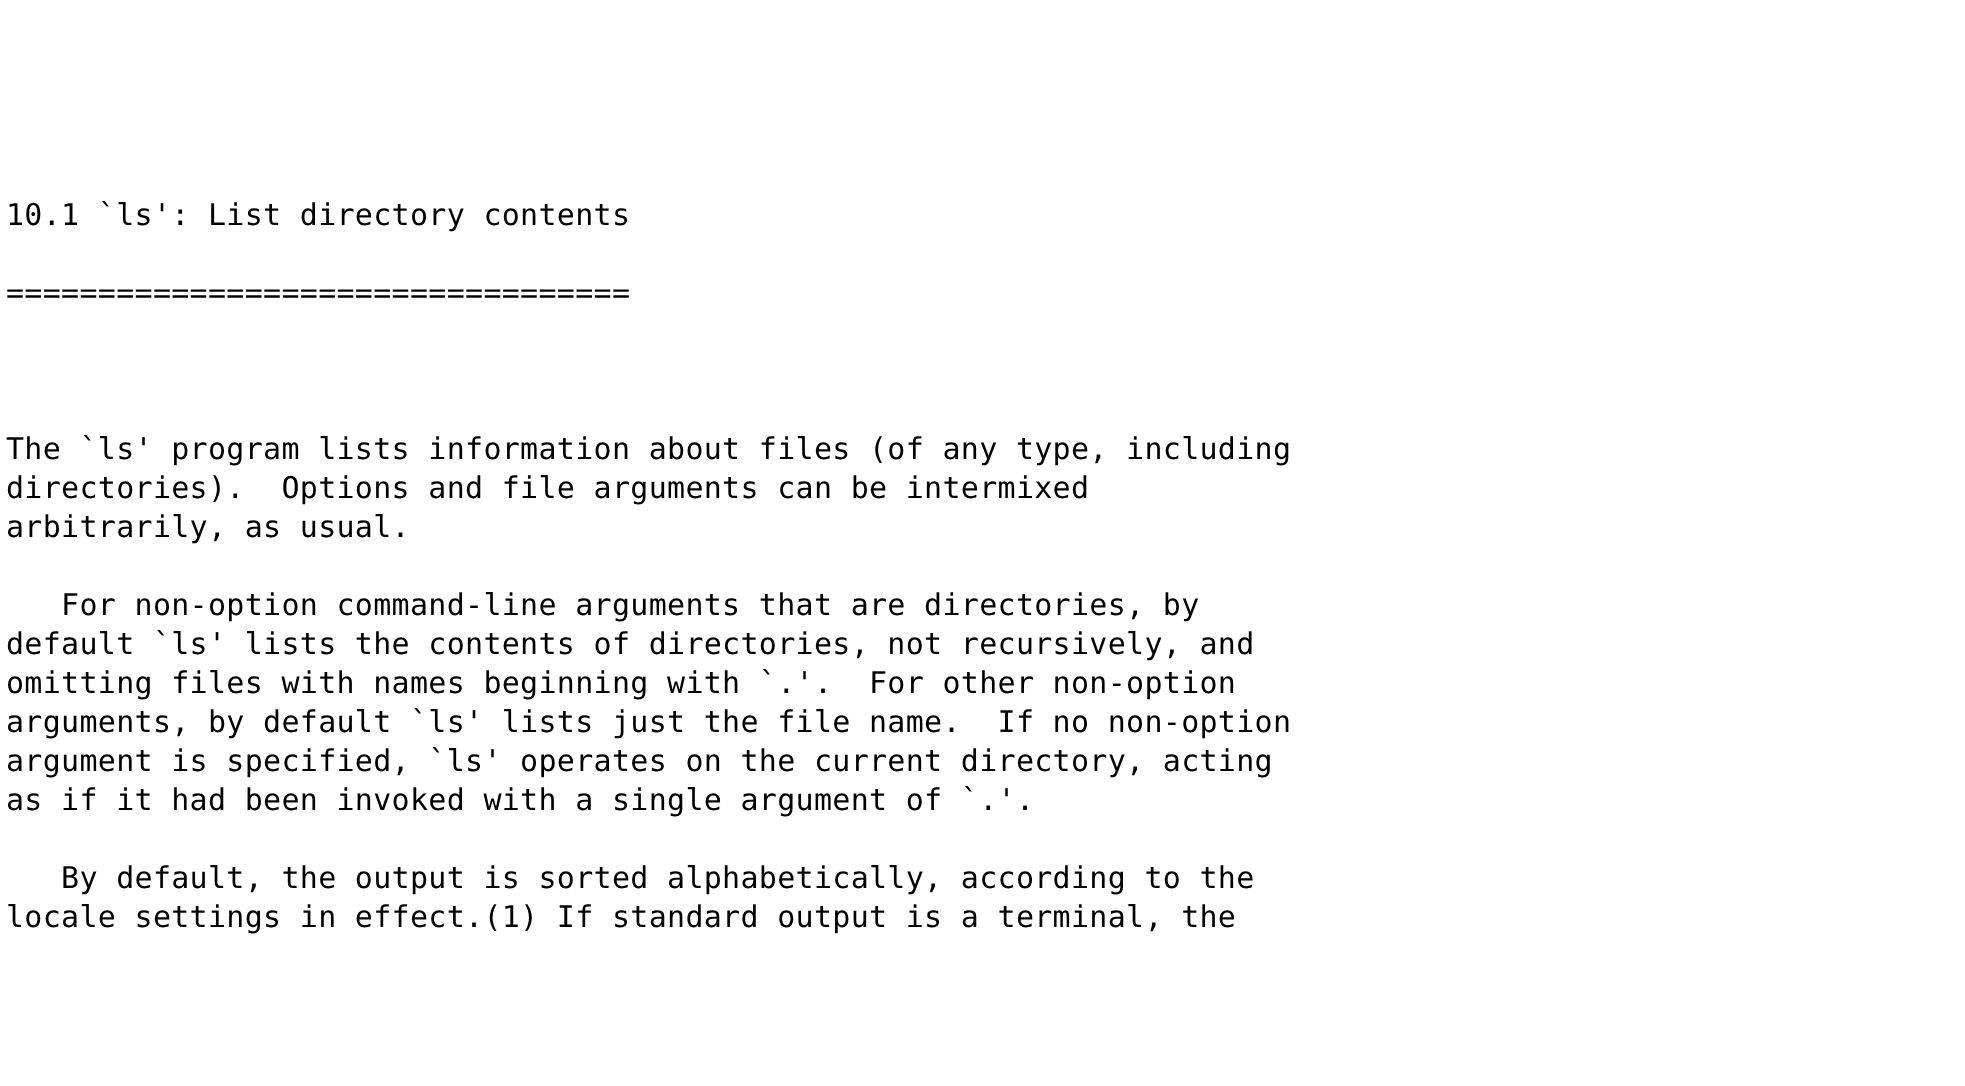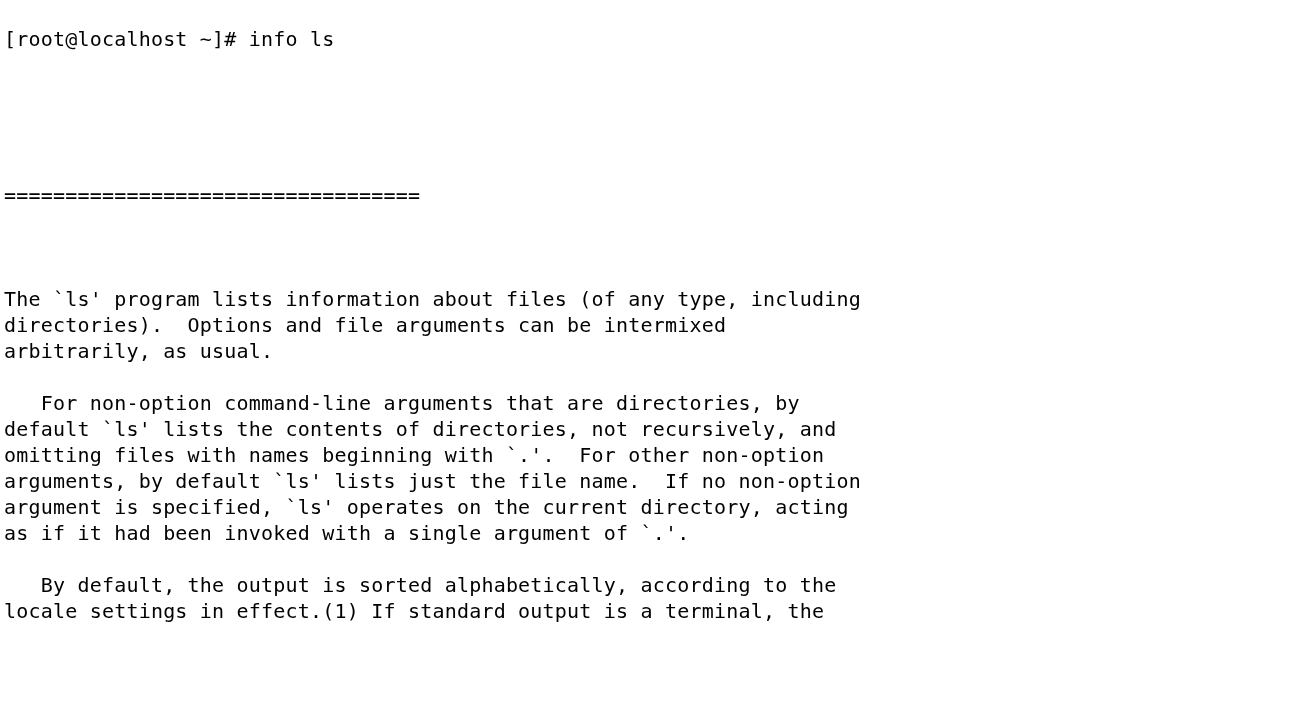--- a/index.html
+++ b/index.html
@@ -19,19 +19,19 @@
   .cursor {
     background: #00ff00;
     color: #000000;
   }
   .line { white-space: pre; }
 </style>
 </head>
 <body>
 
 <div class="terminal">
-<div class="line"><span>[root@localhost ~]# </span><span>info ls</span></div>
 <div class="line"> </div>
 <div class="line"> </div>
+<div class="line">10.1 `ls': List directory contents</div>
 <div class="line">==================================</div>
 <div class="line"> </div>
 <div id="body-lines"><div class="line">The `ls' program lists information about files (of any type, including</div><div class="line">directories).  Options and file arguments can be intermixed</div><div class="line">arbitrarily, as usual.</div><div class="line"> </div><div class="line">   For non-option command-line arguments that are directories, by</div><div class="line">default `ls' lists the contents of directories, not recursively, and</div><div class="line">omitting files with names beginning with `.'.  For other non-option</div><div class="line">arguments, by default `ls' lists just the file name.  If no non-option</div><div class="line">argument is specified, `ls' operates on the current directory, acting</div><div class="line">as if it had been invoked with a single argument of `.'.</div><div class="line"> </div><div class="line">   By default, the output is sorted alphabetically, according to the</div><div class="line">locale settings in effect.(1) If standard output is a terminal, the</div></div>
 </div>
 
 </body></html>

